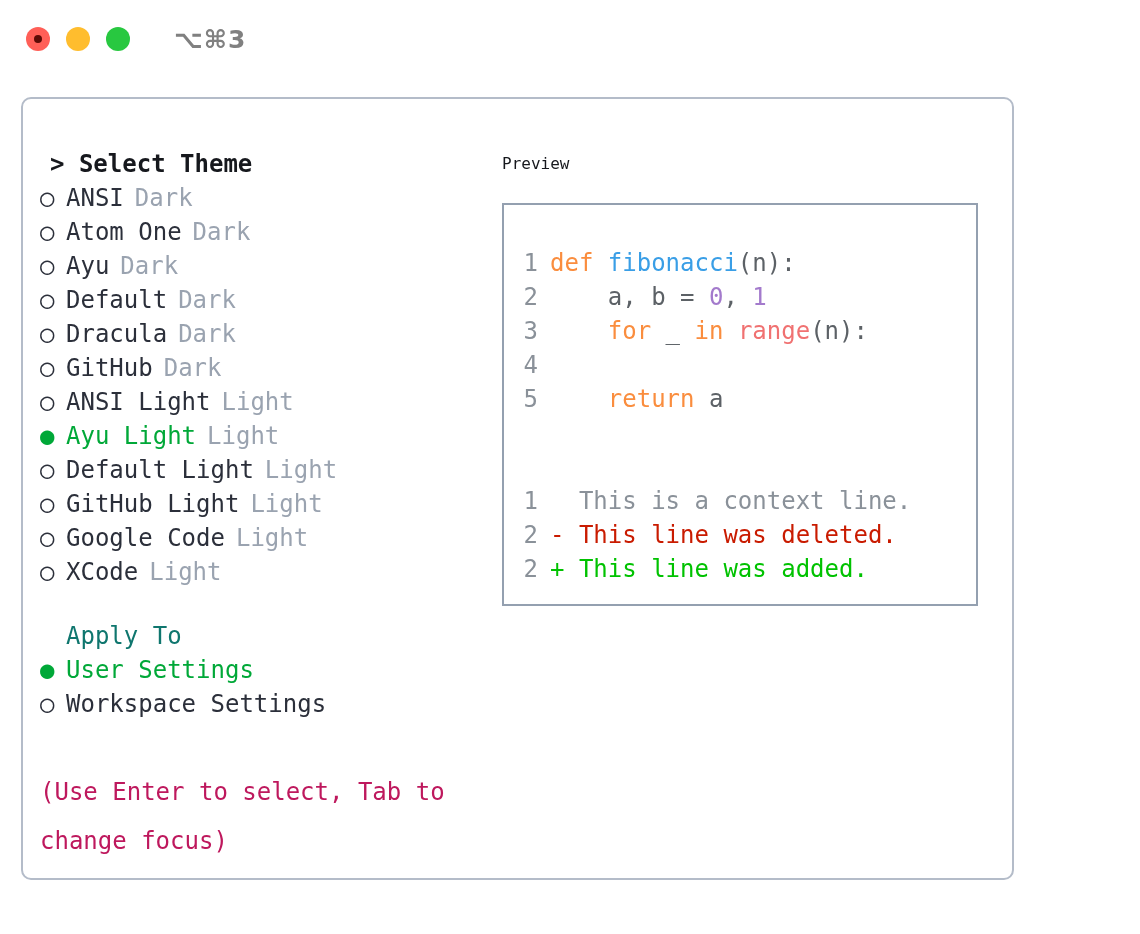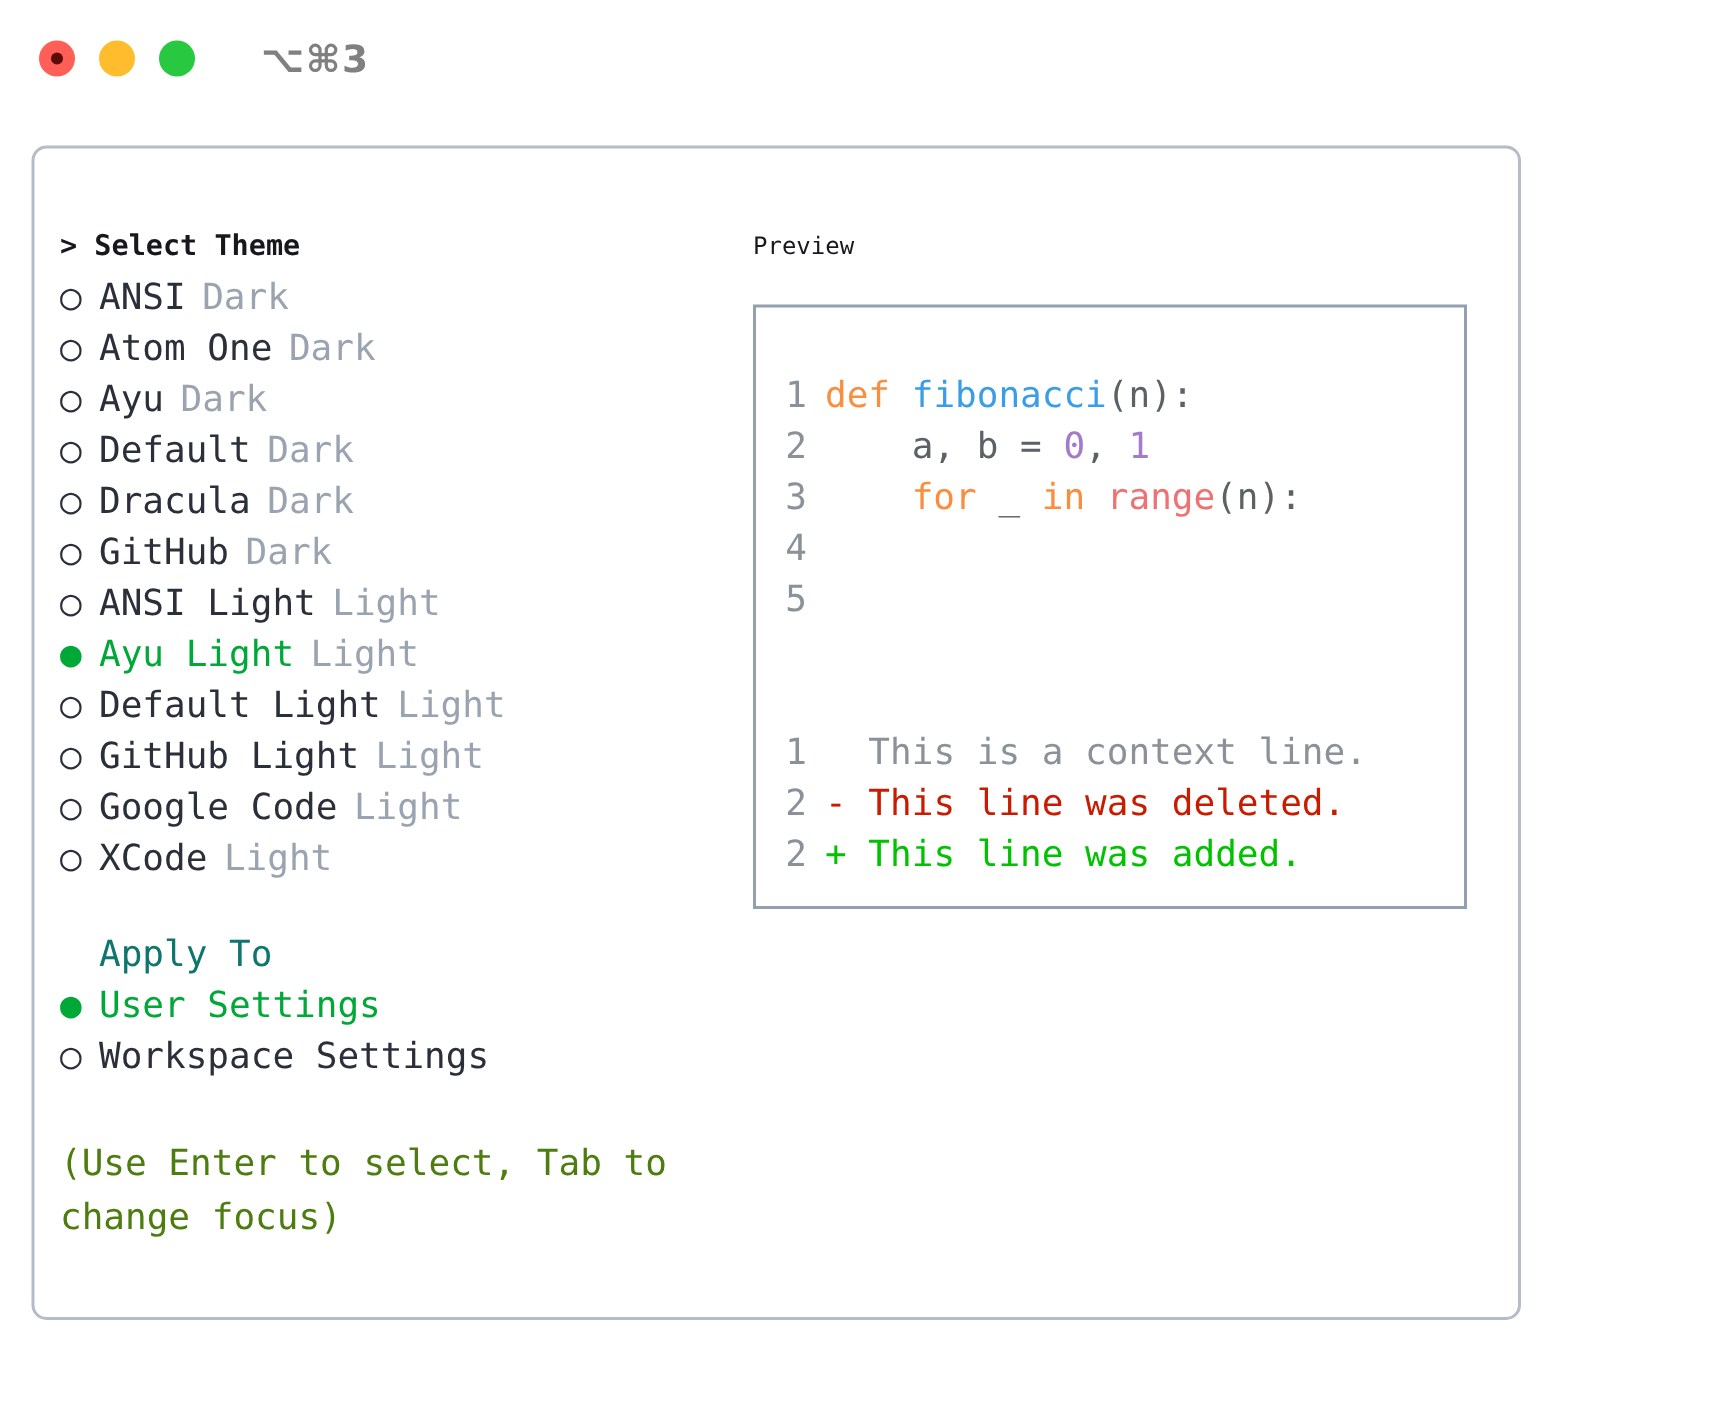--- a/index.html
+++ b/index.html
@@ -69,26 +69,27 @@
   }
 
   
   .left {
     position: absolute;
     left: 17px; top: 48px;
     width: 450px;
   }
 
   .list-header {
-    font-size: 19px;
+    font-size: 24px;
     font-weight: bold;
     color: #16181d;
     white-space: pre;
     line-height: 34px;
     letter-spacing: 0px;
+    margin-left: 10px;
   }
 
   .row {
     display: flex;
     align-items: baseline;
     font-size: 24px;
     line-height: 34px;
     color: #2b2f3a;
     white-space: pre;
   }
@@ -110,24 +111,24 @@
 
   .subheader {
     font-size: 24px;
     line-height: 34px;
     color: #0f766e;
     padding-left: 26px;
     white-space: pre;
   }
 
   .hint {
-    margin-top: 36px;
-    font-size: 24px;
-    line-height: 36px;
-    color: #4d7c0f;
+    margin-top: 47px;
+    font-size: 24px;
+    line-height: 49px;
+    color: #be185d;
     width: 410px;
     white-space: normal;
   }
 
   
   .right {
     position: absolute;
     left: 479px; top: 48px;
     width: 500px;
   }
@@ -227,21 +228,21 @@
 
       <div class="right">
         <div class="preview-title">Preview</div>
 
         <div class="preview-box">
           <div id="code-block">
               <div class="code-line"><span class="gutter">1</span><span class="code-text"><span class="tok-kw">def</span><span class="tok-pun"> </span><span class="tok-fn">fibonacci</span><span class="tok-pun">(n):</span></span></div>
               <div class="code-line"><span class="gutter">2</span><span class="code-text"><span class="tok-var">    a, b = </span><span class="tok-num">0</span><span class="tok-pun">, </span><span class="tok-num">1</span></span></div>
               <div class="code-line"><span class="gutter">3</span><span class="code-text"><span class="tok-pun">    </span><span class="tok-kw">for</span><span class="tok-var"> _ </span><span class="tok-kw">in</span><span class="tok-pun"> </span><span class="tok-call">range</span><span class="tok-pun">(n):</span></span></div>
               <div class="code-line"><span class="gutter">4</span></div>
-              <div class="code-line"><span class="gutter">5</span></div>
+              <div class="code-line"><span class="gutter">5</span><span class="code-text"><span class="tok-pun">    </span><span class="tok-kw">return</span><span class="tok-var"> a</span></span></div>
             </div>
           <div class="blank-line"></div>
           <div class="blank-line"></div>
           <div id="diff-block">
               <div class="code-line"><span class="gutter">1</span><span class="diff-context"> </span><span class="diff-context"> This is a context line.</span></div>
               <div class="code-line"><span class="gutter">2</span><span class="diff-del">-</span><span class="diff-del"> This line was deleted.</span></div>
               <div class="code-line"><span class="gutter">2</span><span class="diff-add">+</span><span class="diff-add"> This line was added.</span></div>
             </div>
         </div>
       </div>

